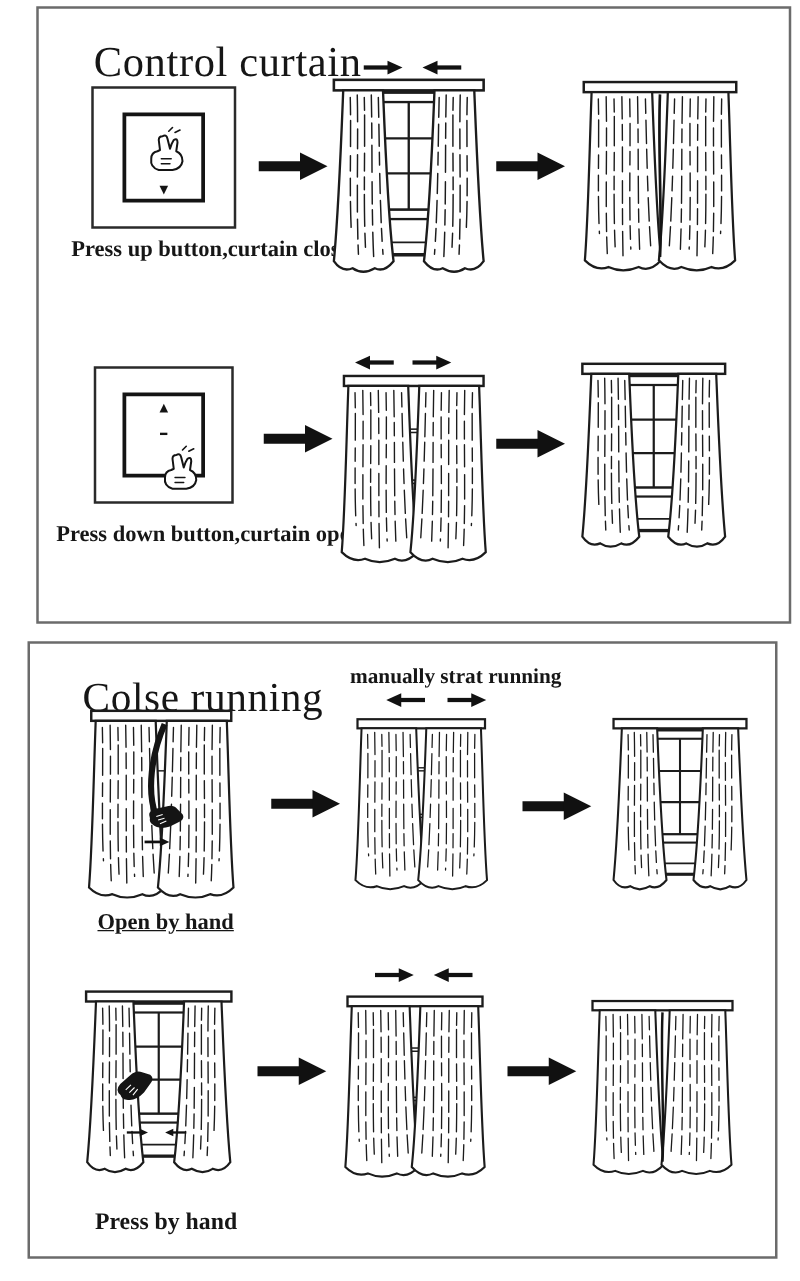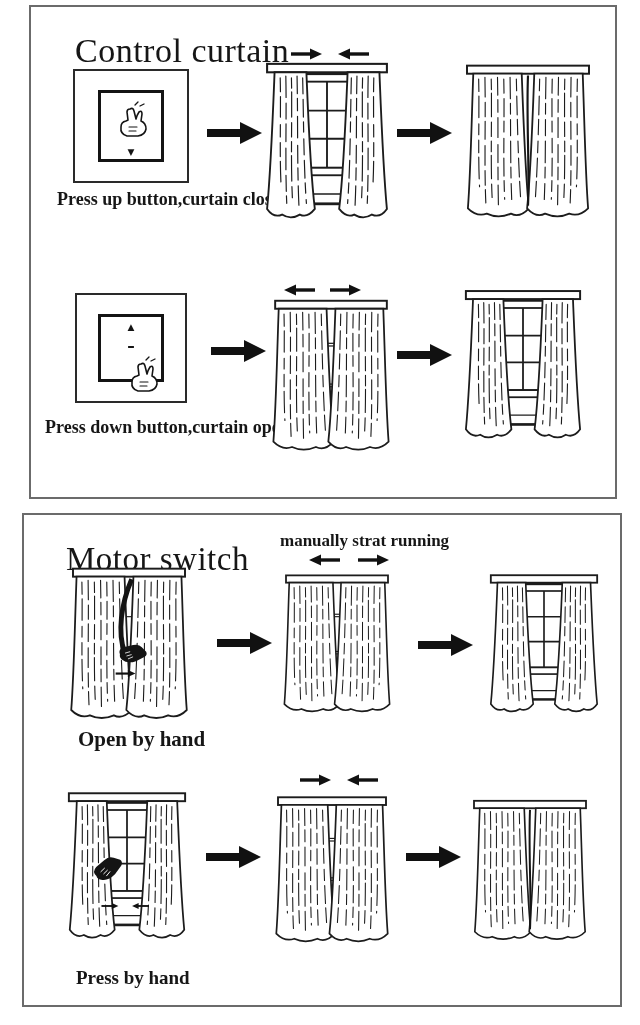--- a/index.html
+++ b/index.html
@@ -1,21 +1,21 @@
 <!DOCTYPE html>
 <html><head>
 <meta charset="utf-8">
 <style>
   html,body{margin:0;padding:0;}
   body{
     width:640px;height:1025px;position:relative;background:#ffffff;
     font-family:"Liberation Serif", serif;color:#161616;overflow:hidden;
   }
   .box{position:absolute;background:#fff;border:2px solid #6b6b6b;}
-  #box-control{left:29px;top:5px;width:584px;height:490px;}
+  #box-control{left:29px;top:5px;width:584px;height:490px;padding-left:16px;}
   #box-motor{left:22px;top:513px;width:596px;height:490px;}
   .abs{position:absolute;}
   .sec-title{font-size:34px;font-weight:400;letter-spacing:.5px;white-space:nowrap;}
   .caption{font-weight:bold;font-size:18px;white-space:nowrap;}
   .subtitle{font-weight:bold;font-size:17px;white-space:nowrap;}
   .note{font-weight:bold;font-size:17px;line-height:1.42;}
   
   .switch-outer{
     border:2px solid #2a2a2a;background:#fff;
     display:flex;align-items:center;justify-content:center;
@@ -180,42 +180,42 @@
       <rect x="1" y="2" width="128" height="9" fill="#fff" stroke="#1c1c1c" stroke-width="2.2"></rect>
       <use href="#windowG" transform="translate(17,11)"></use>
       <use href="#panelN" transform="translate(2,11)"></use>
       <use href="#panelN" transform="translate(128,11) scale(-1,1)"></use>
     </svg>
   </div>
 </section>
 
 <section class="box" id="box-motor">
 
-  <h1 class="sec-title abs" style="left:42px;top:4px;font-size:33px;">Motor switch</h1>
+  <h1 class="sec-title abs" style="left:42px;top:4px;font-size:33px;">Colse running</h1>
   <div class="subtitle abs" style="left:256px;top:16px;">manually strat running</div>
   <svg class="abs" style="left:282px;top:38px;" width="86" height="15">
     <use href="#sArr" transform="translate(34,7) scale(-1,1)"></use>
       <use href="#sArr" transform="translate(52,7)"></use>
   </svg>
 
   <div class="fig abs" style="left:49px;top:50px;">
     <svg width="112" height="162" viewBox="0 0 126 178">
       <rect x="0" y="2" width="126" height="9" fill="#fff" stroke="#1c1c1c" stroke-width="2.2"></rect>
       <g stroke="#1c1c1c" stroke-width="1.3">
         <line x1="58" y1="56" x2="68" y2="56"></line>
           <line x1="58" y1="100" x2="68" y2="100"></line>
       </g>
       <use href="#panelW" transform="translate(-2,11)"></use>
       <use href="#panelW" transform="translate(128,11) scale(-1,1)"></use>
       <path d="M66,14 C54,42 50,74 58,96" fill="none" stroke="#141414" stroke-width="5.5"></path>
       <use href="#handB" transform="translate(52,88) scale(0.82)"></use>
       <use href="#sArr" transform="translate(48,120) scale(0.72)"></use>
     </svg>
   </div>
-  <div class="caption abs" style="left:54px;top:212px;font-size:21px;">Open by hand</div>
+  <div class="caption abs" style="left:54px;top:212px;font-size:18px;text-decoration:underline;">Open by hand</div>
 
   <svg class="abs" style="left:193px;top:116px;" width="56" height="24">
       <use href="#bArr" transform="translate(0,12)"></use>
     </svg>
 
   <div class="fig abs" style="left:262px;top:48px;">
     <svg width="102" height="164" viewBox="0 0 126 176">
       <rect x="0" y="2" width="126" height="9" fill="#fff" stroke="#1c1c1c" stroke-width="2.2"></rect>
       <g stroke="#1c1c1c" stroke-width="1.4">
         <line x1="58" y1="50" x2="68" y2="50"></line>

